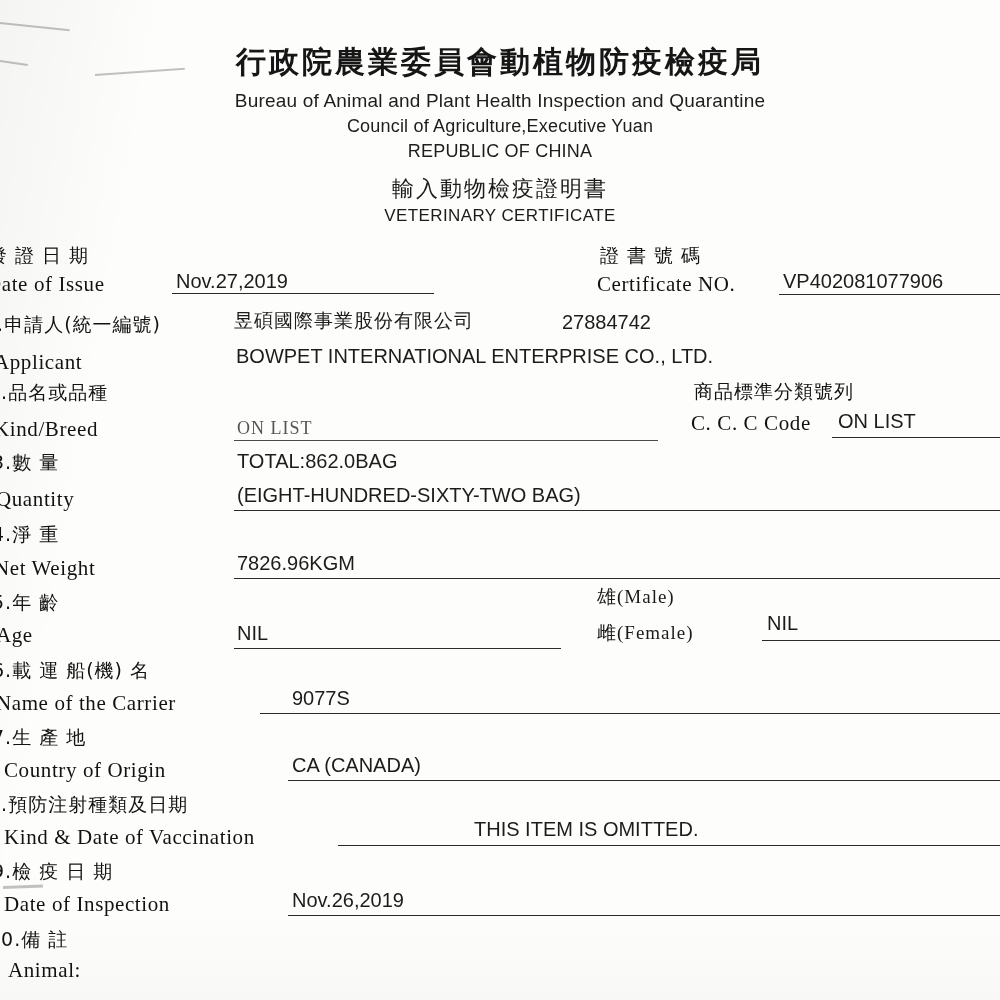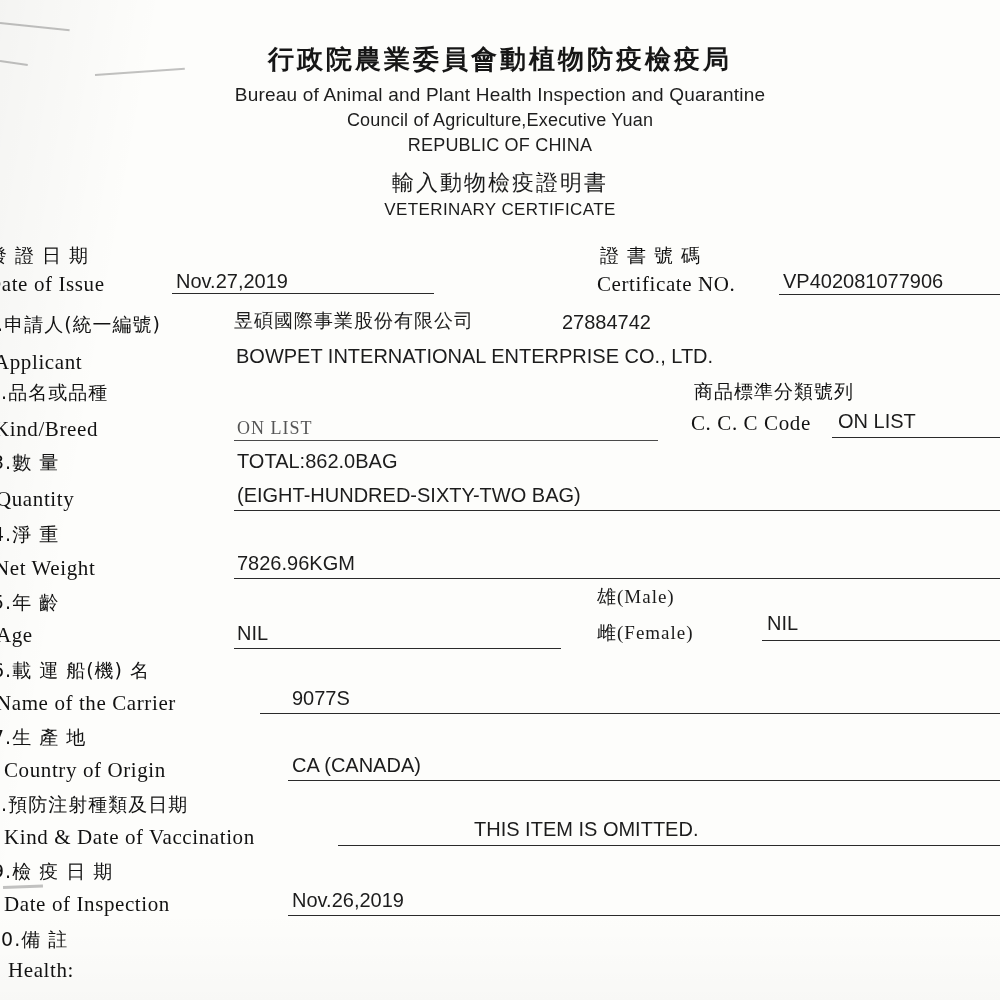--- a/index.html
+++ b/index.html
@@ -44,21 +44,21 @@
   
   .header {
     position: absolute;
     left: 0;
     right: 0;
     top: 42px;
     text-align: center;
   }
   .cn-title {
     font-family: "DejaVu Sans", sans-serif;
-    font-size: 26px;
+    font-size: 30px;
     letter-spacing: 3px;
     font-weight: 700;
     color: #161616;
     white-space: nowrap;
   }
   .en-line {
     font-family: "Liberation Sans", sans-serif;
     font-size: 19px;
     color: #1d1d1d;
     margin-top: 7px;
@@ -229,16 +229,16 @@
 
   <div class="row">
     <div class="lbl-cn" style="left:-8px; top:859px;">9.檢  疫  日  期</div>
     <div class="lbl-en" style="left:4px; top:892px;">Date of Inspection</div>
     <div class="val" style="left:292px; top:889px;">Nov.26,2019</div>
     <div class="rule" style="left:288px; top:915px; width:712px;"></div>
   </div>
 
   <div class="row">
     <div class="lbl-cn" style="left:-12px; top:927px;">10.備      註</div>
-    <div class="lbl-en" style="left:8px; top:958px;">Health:</div>
+    <div class="lbl-en" style="left:8px; top:958px;">Animal:</div>
     <div class="val" style="left:200px; top:958px;"></div>
   </div>
 </div>
 
 </body></html>

